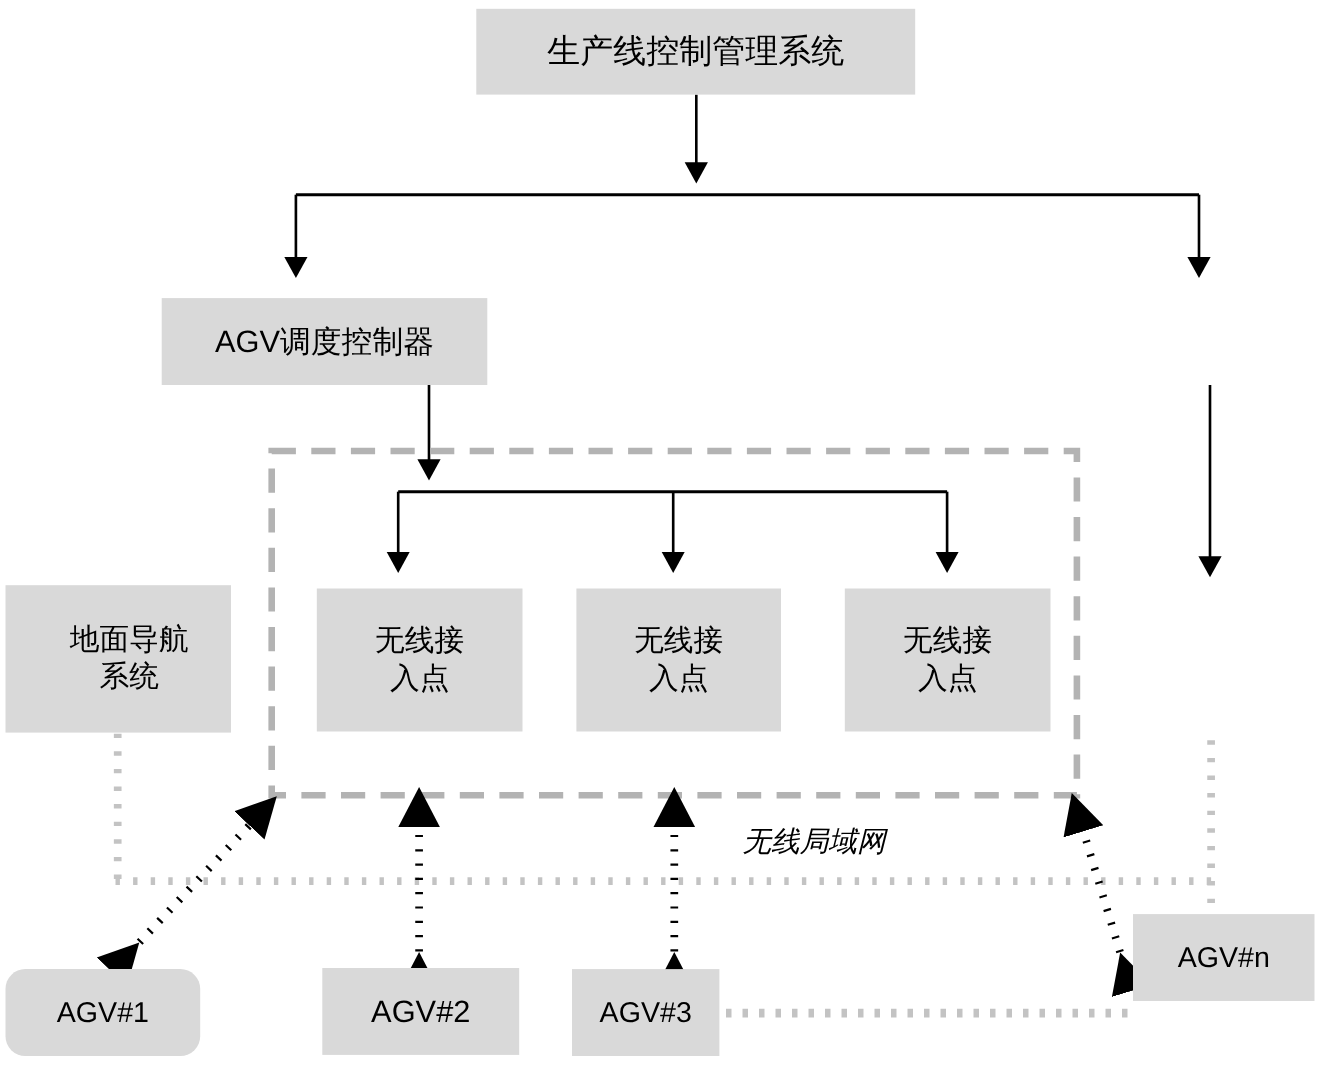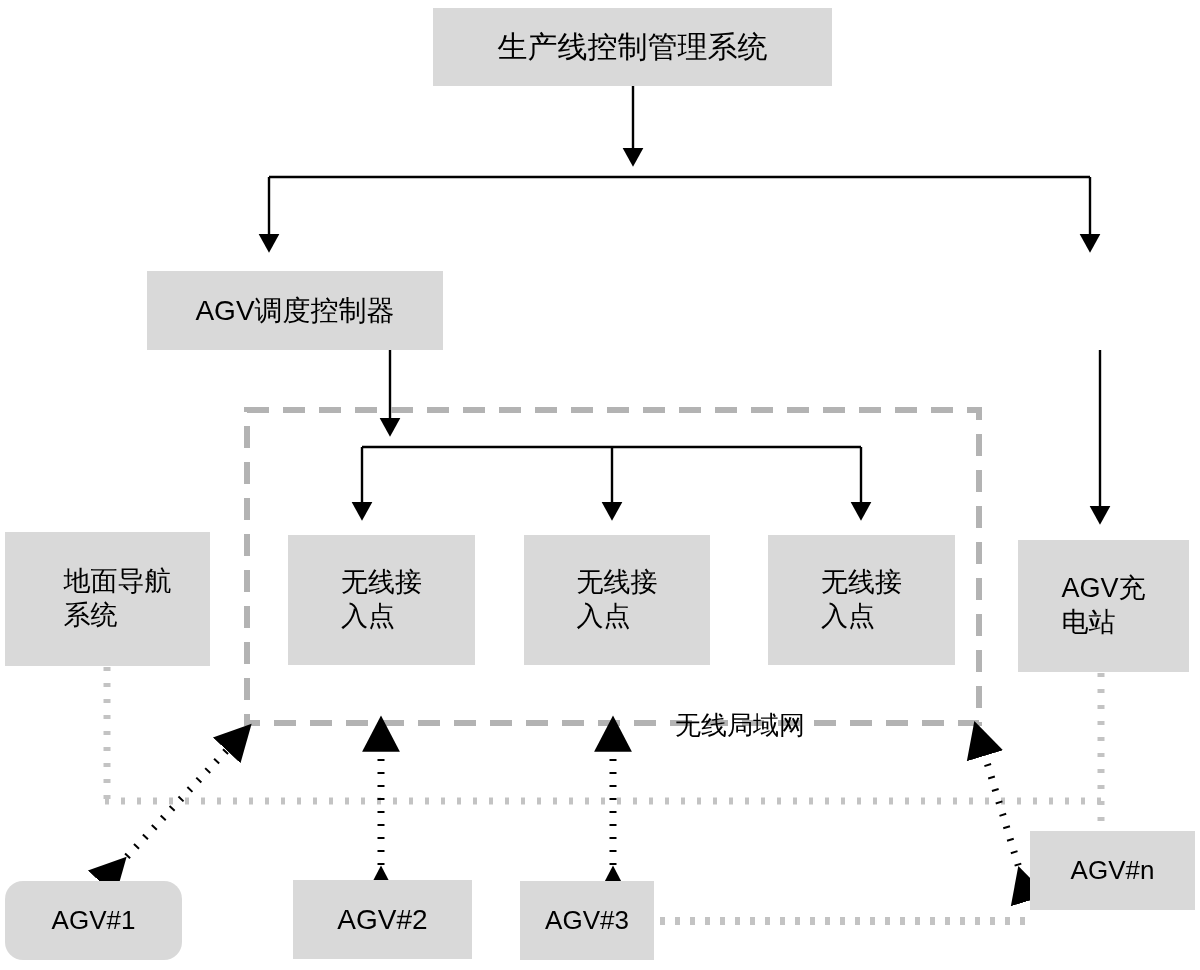--- a/index.html
+++ b/index.html
@@ -10,20 +10,21 @@
   svg#wires{position:absolute;left:0;top:0;width:1200px;height:970px;
             pointer-events:none;}
 
   .node{
     position:absolute;
     background:#d9d9d9;
     border:0;
     display:flex;
     align-items:center;
     justify-content:center;
+    text-align:center;
     color:#000;
     line-height:1.25;
     box-sizing:border-box;
     white-space:pre-line;
   }
 
   
   #n-plc      {left:433px; top:8px;   width:399px; height:78px;  font-size:30px;}
   #n-agvctrl  {left:147px; top:271px; width:296px; height:79px;  font-size:28px;}
   #n-remote   {left:1011px;top:270px; width:179px; height:80px;  font-size:28px;}
@@ -32,24 +33,25 @@
   #n-ap2      {left:524px; top:535px; width:186px; height:130px; font-size:27px;}
   #n-ap3      {left:768px; top:535px; width:187px; height:130px; font-size:27px;}
   #n-charge   {left:1018px;top:540px; width:171px; height:132px; font-size:27px;}
   #n-agv1     {left:5px;   top:881px; width:177px; height:79px;  font-size:26px;border-radius:18px;}
   #n-agv2     {left:293px; top:880px; width:179px; height:79px;  font-size:28px;}
   #n-agv3     {left:520px; top:881px; width:134px; height:79px;  font-size:26px;}
   #n-agvn     {left:1030px;top:831px; width:165px; height:79px;  font-size:26px;}
 
   .wlan-label{
     position:absolute;
-    left:675px; top:708px;
+    left:675px; top:748px;
     font-size:26px;
     color:#000;
     white-space:nowrap;
+    font-style:italic;
   }
 </style>
 </head>
 <body>
 
 <div id="diagram">
 
   <svg id="wires" viewBox="0 0 1200 970" xmlns="http://www.w3.org/2000/svg">
     <defs>
       <marker id="arrow" markerWidth="10" markerHeight="10" refX="6" refY="5" orient="auto" markerUnits="strokeWidth">
@@ -123,22 +125,20 @@
 
   <div class="node" id="n-ap1">无线接
 入点</div>
 
   <div class="node" id="n-ap2">无线接
 入点</div>
 
   <div class="node" id="n-ap3">无线接
 入点</div>
 
-  <div class="node" id="n-charge">AGV充
-电站</div>
 
   <div class="node" id="n-agv1">AGV#1</div>
 
   <div class="node" id="n-agv2">AGV#2</div>
 
   <div class="node" id="n-agv3">AGV#3</div>
 
   <div class="node" id="n-agvn">AGV#n</div>
 
   <div class="wlan-label">无线局域网</div>

